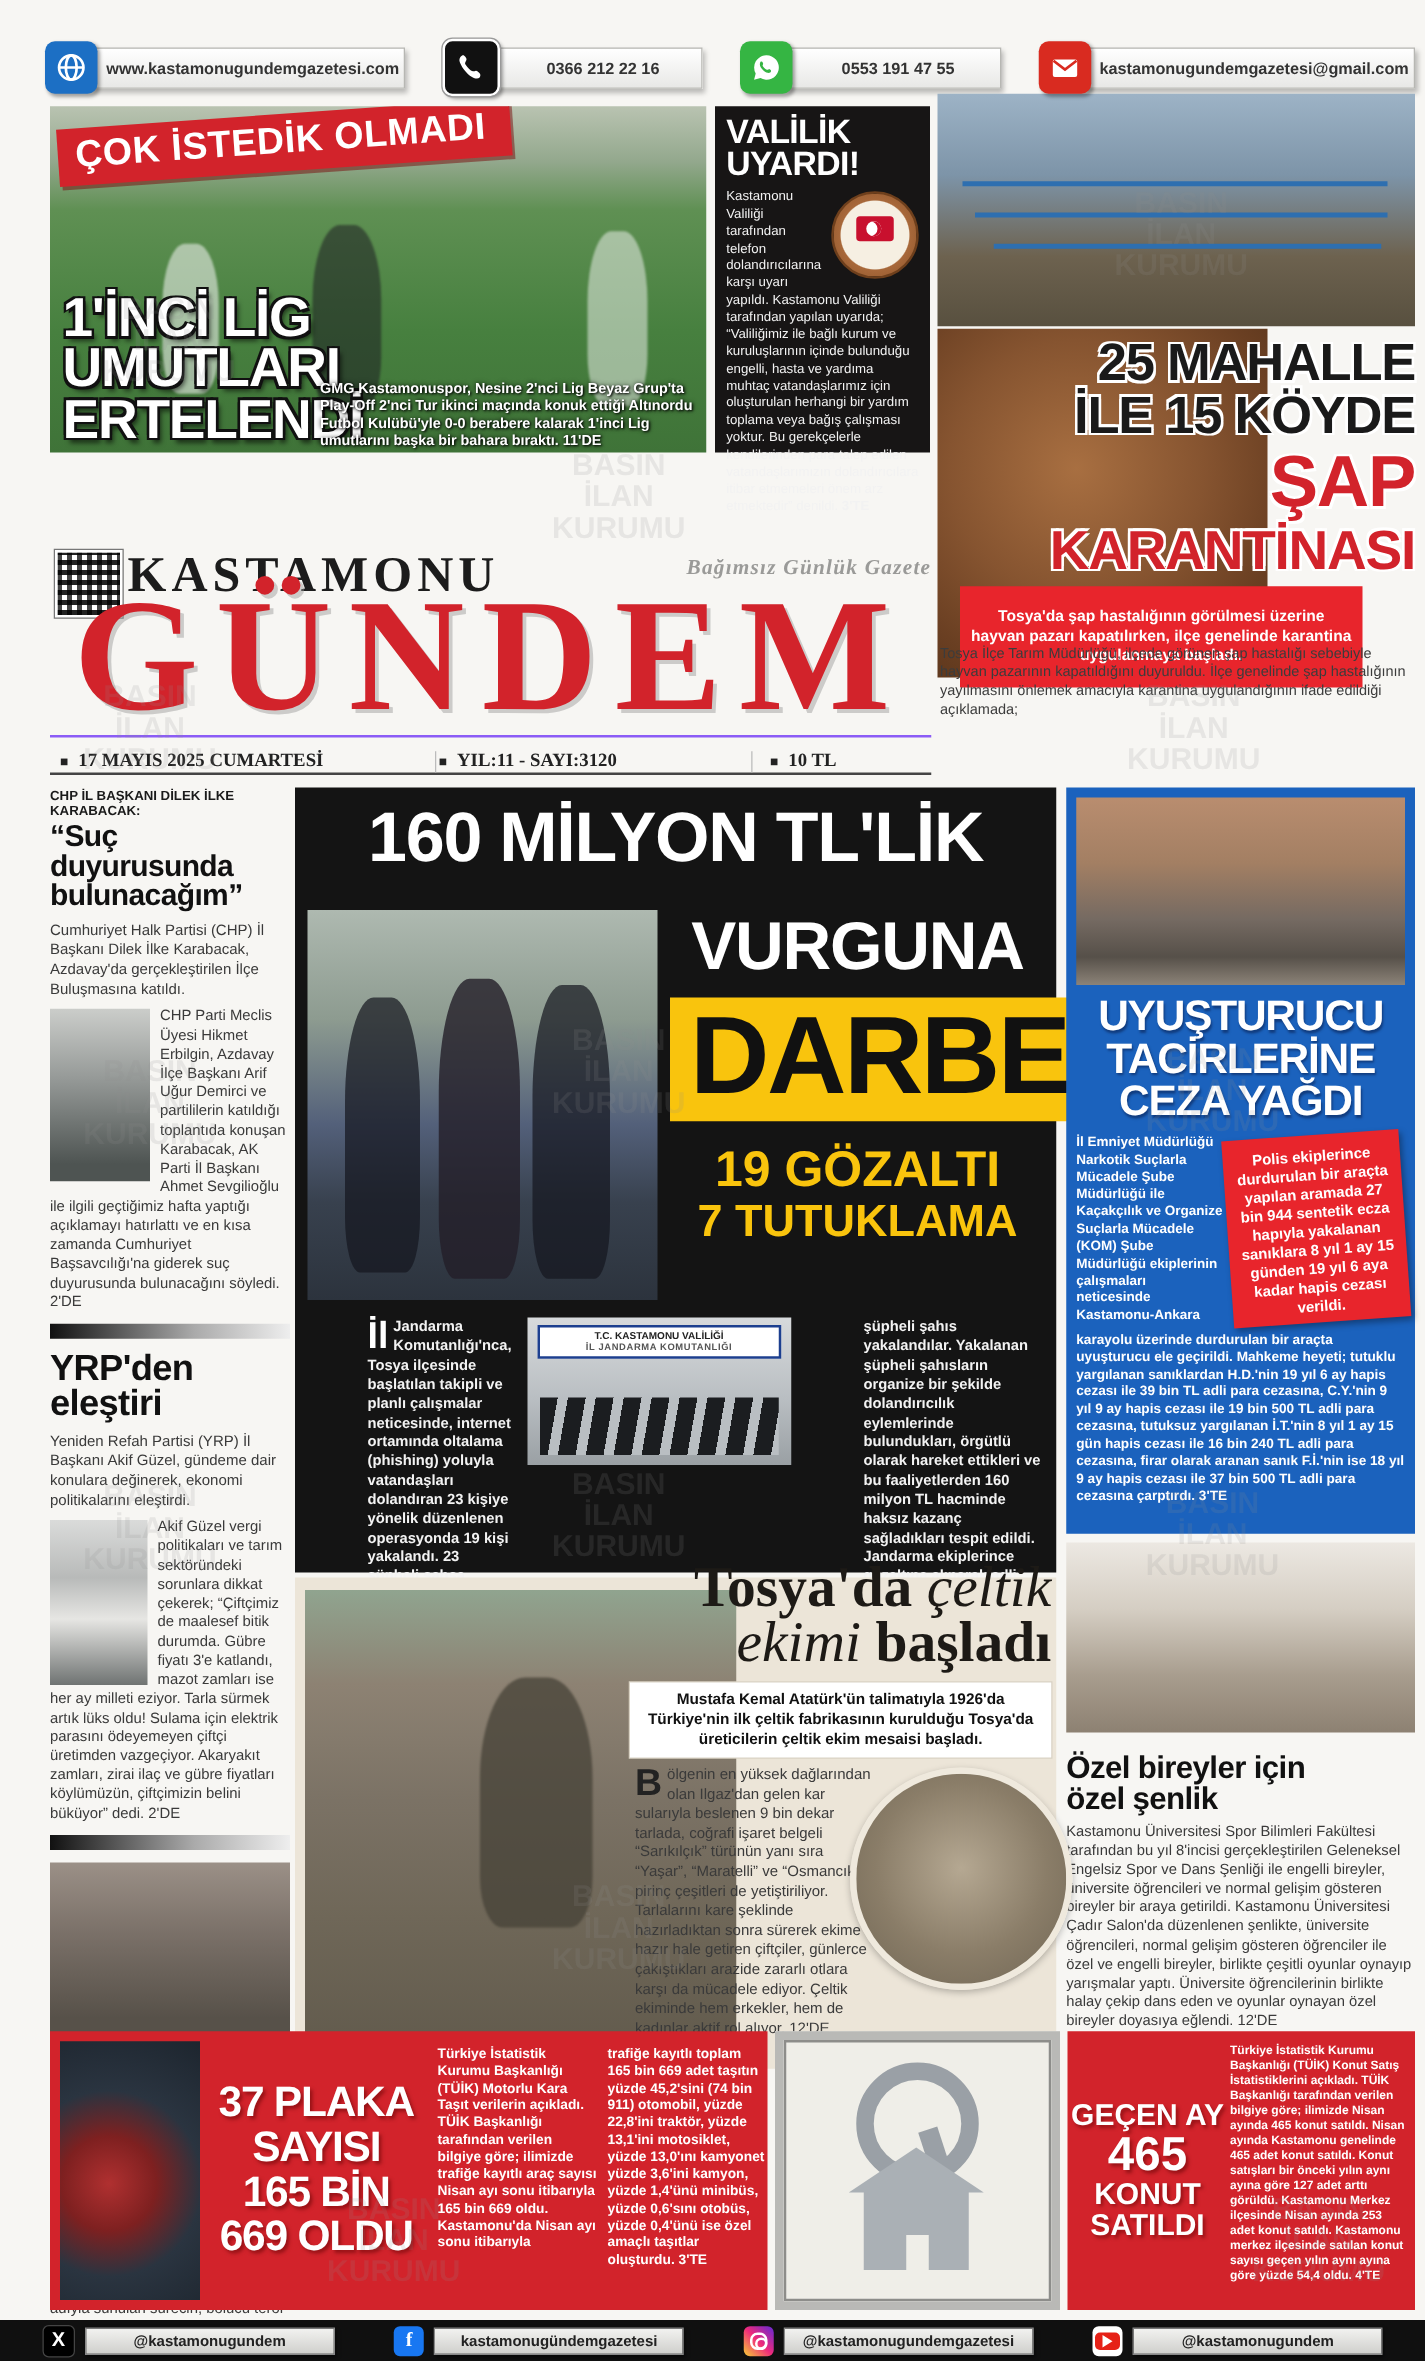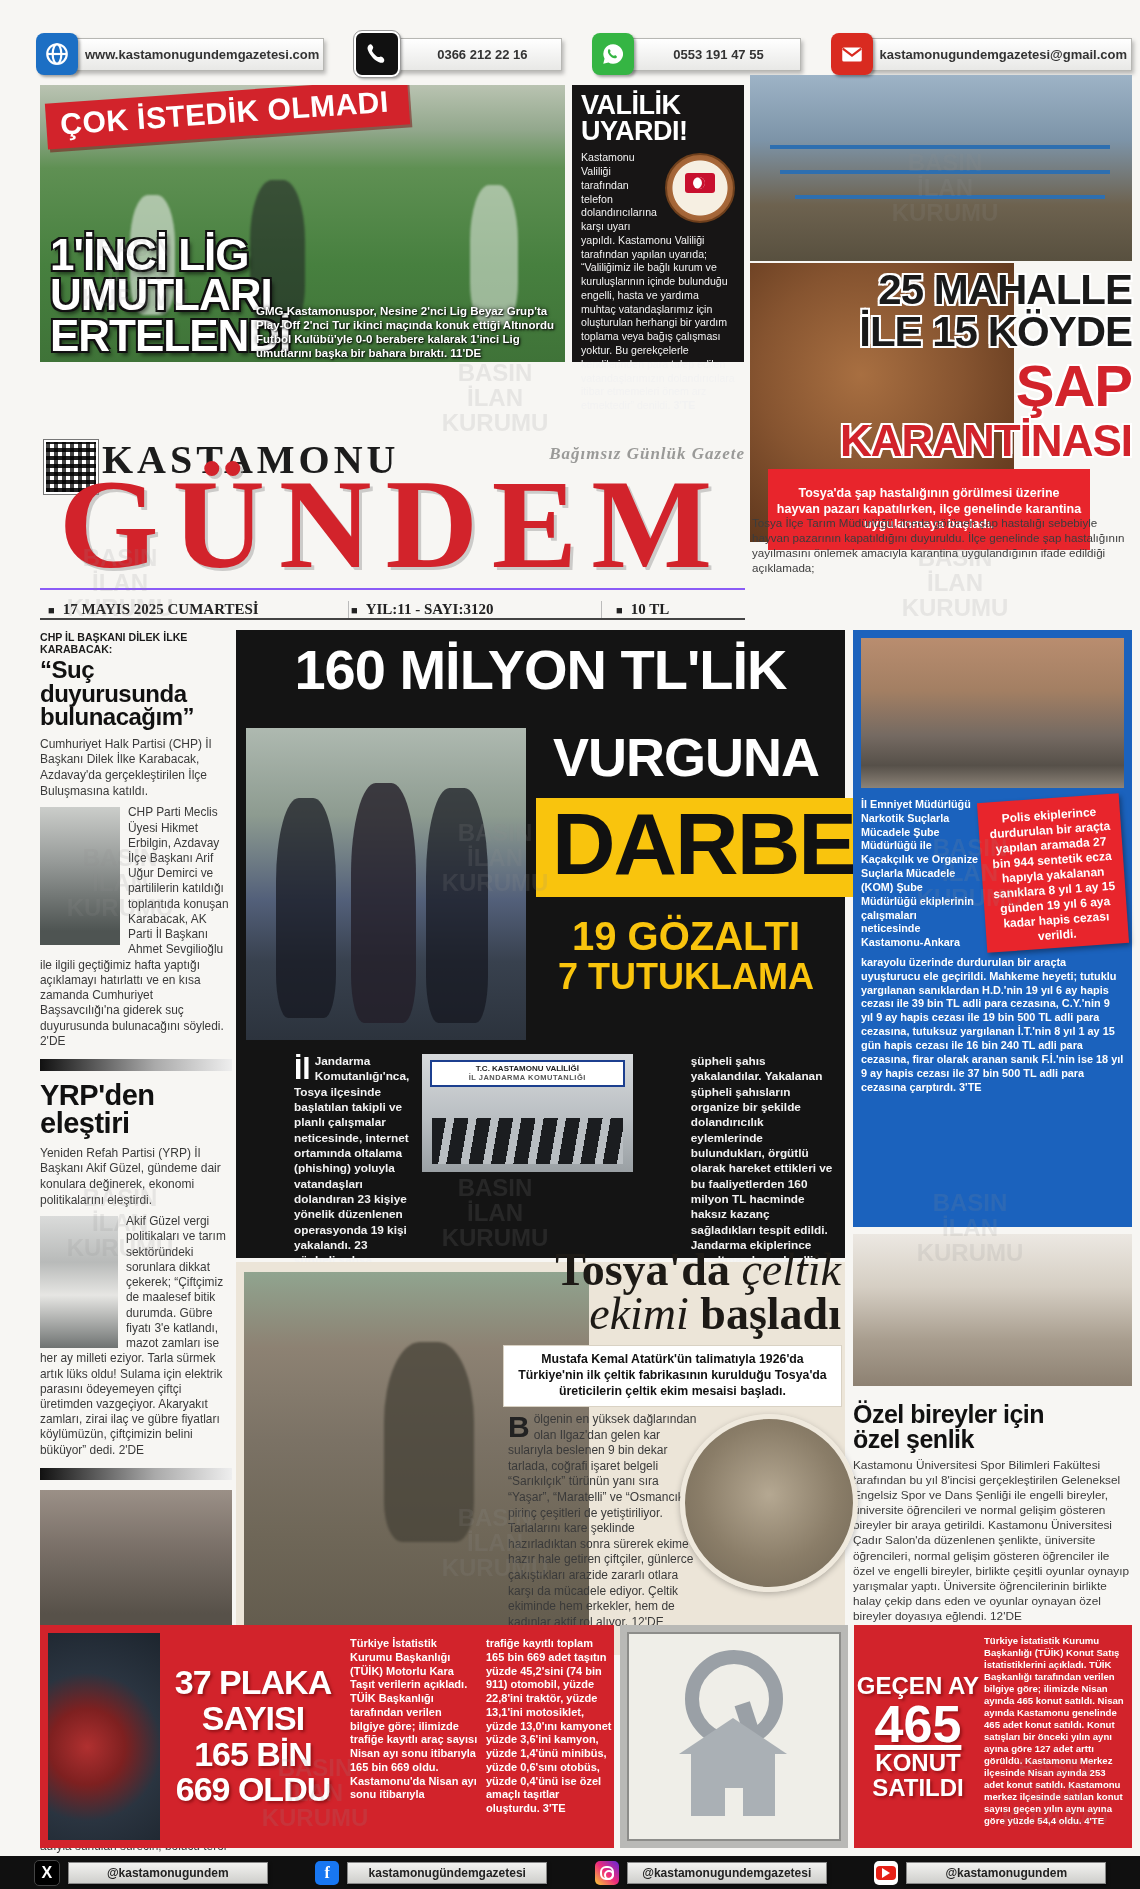--- a/index.html
+++ b/index.html
@@ -191,21 +191,21 @@
   .key-ring{position:absolute;left:58px;top:18px;width:70px;height:70px;border:14px solid #9aa0a6;border-radius:50%;}
   .key-stem{position:absolute;left:118px;top:70px;width:16px;height:70px;background:#9aa0a6;transform:rotate(-18deg);}
   .house{position:absolute;left:64px;top:120px;width:84px;height:64px;background:#aab0b5;}
   .house::before{content:"";position:absolute;left:-12px;top:-34px;border-left:54px solid transparent;
       border-right:54px solid transparent;border-bottom:36px solid #aab0b5;}
   .house .door{position:absolute;left:34px;bottom:0;width:18px;height:28px;background:#efeee8;}
 
   .konut{left:854px;top:1625px;width:278px;height:223px;background:#d2232b;display:flex;}
   .k-head{width:128px;text-align:center;color:#fff;display:flex;flex-direction:column;justify-content:center;
       font:700 24px/1.05 "Liberation Sans",sans-serif;text-shadow:2px 2px 3px rgba(90,0,0,.5);}
-  .k-head .big{font-size:52px;line-height:1;text-decoration:underline;}
+  .k-head .big{font-size:38px;line-height:1;}
   .k-body{flex:1;color:#fff;font:700 9.6px/1.25 "Liberation Sans",sans-serif;padding:10px 8px 0 2px;}
 
   
   .footer{left:0;top:1856px;width:1140px;height:33px;background:#101010;display:flex;align-items:center;
       justify-content:space-around;padding:0 10px;box-sizing:border-box;}
   .f-item{display:flex;align-items:center;gap:8px;}
   .f-ic{width:24px;height:24px;border-radius:5px;display:flex;align-items:center;justify-content:center;
       font:700 16px "Liberation Sans",sans-serif;flex:none;}
   .fi-x{background:#000;color:#fff;border:1px solid #444;}
   .fi-fb{background:#1877f2;color:#fff;font-family:"Liberation Serif",serif;}
@@ -385,20 +385,25 @@
           <div class="l2">İL JANDARMA KOMUTANLIĞI</div>
         </div>
         <div class="phones"></div>
       </div>
       <div class="d-col d-col2">şüpheli şahıs yakalandılar. Yakalanan şüpheli şahısların organize bir şekilde dolandırıcılık eylemlerinde bulundukları, örgütlü olarak hareket ettikleri ve bu faaliyetlerden 160 milyon TL hacminde haksız kazanç sağladıkları tespit edildi. Jandarma ekiplerince gözaltına alınarak adli makamlara sevk edilen şahıslardan 7'si tutuklanarak Kastamonu Kapalı Ceza İnfaz Kurumu'na teslim edildi. 3'TE</div>
     </div>
   </div>
 
   <div class="abs blue">
     <div class="photo b-photo"></div>
+    <div class="b-h">
+      <div>UYUŞTURUCU</div>
+      <div>TACİRLERİNE</div>
+      <div>CEZA YAĞDI</div>
+    </div>
     <div class="b-row">
       <div class="b-intro">İl Emniyet Müdürlüğü Narkotik Suçlarla Mücadele Şube Müdürlüğü ile Kaçakçılık ve Organize Suçlarla Mücadele (KOM) Şube Müdürlüğü ekiplerinin çalışmaları neticesinde Kastamonu-Ankara</div>
       <div class="b-badge">Polis ekiplerince durdurulan bir araçta yapılan aramada 27 bin 944 sentetik ecza hapıyla yakalanan sanıklara 8 yıl 1 ay 15 günden 19 yıl 6 aya kadar hapis cezası verildi.</div>
     </div>
     <div class="b-body">karayolu üzerinde durdurulan bir araçta uyuşturucu ele geçirildi. Mahkeme heyeti; tutuklu yargılanan sanıklardan H.D.'nin 19 yıl 6 ay hapis cezası ile 39 bin TL adli para cezasına, C.Y.'nin 9 yıl 9 ay hapis cezası ile 19 bin 500 TL adli para cezasına, tutuksuz yargılanan İ.T.'nin 8 yıl 1 ay 15 gün hapis cezası ile 16 bin 240 TL adli para cezasına, firar olarak aranan sanık F.İ.'nin ise 18 yıl 9 ay hapis cezası ile 37 bin 500 TL adli para cezasına çarptırdı. 3'TE</div>
   </div>
 
   <div class="abs senlik">
     <div class="photo s-photo"></div>
     <div class="s-h">

